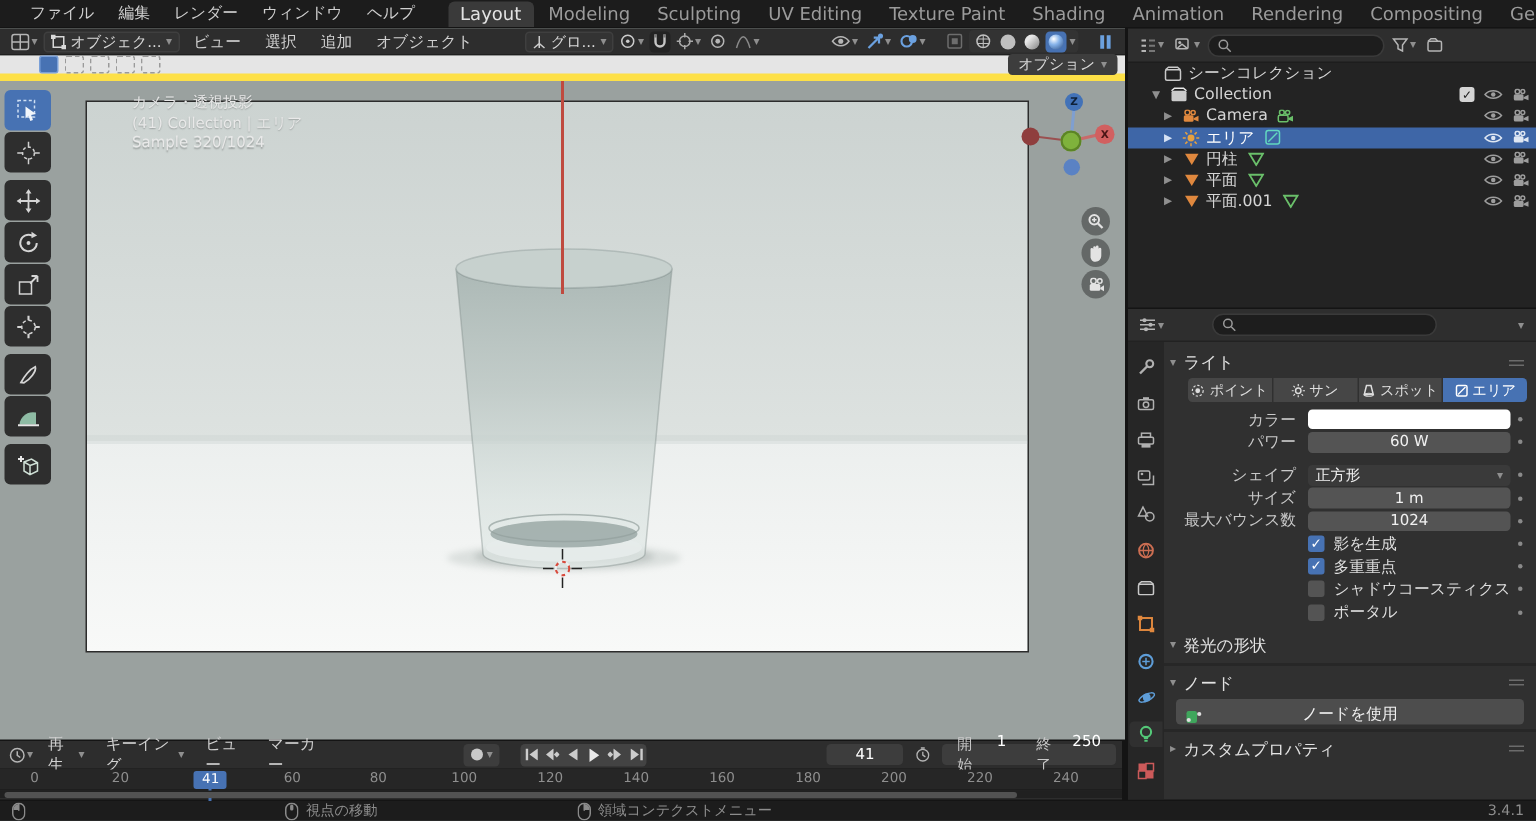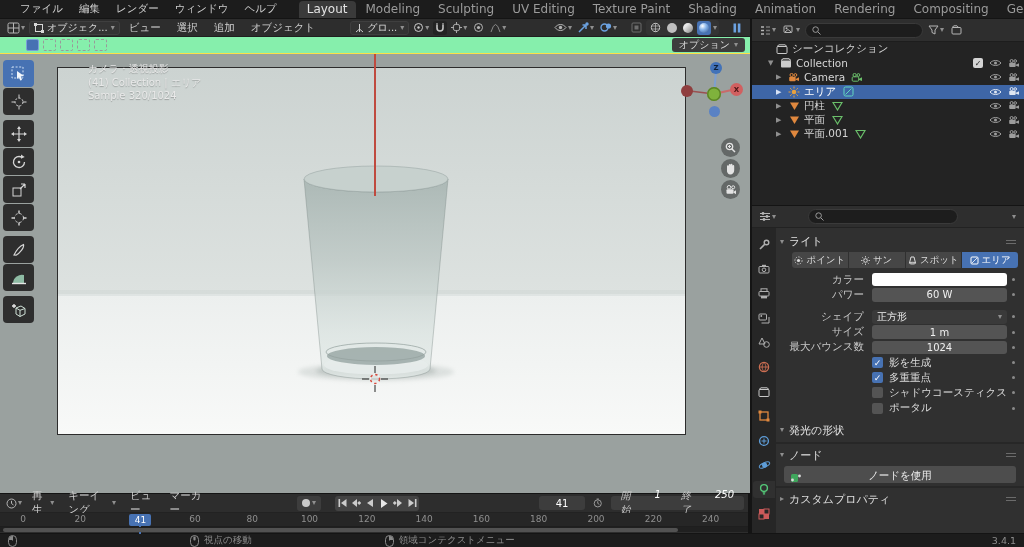--- a/index.html
+++ b/index.html
@@ -20,22 +20,22 @@
   .tb-widget { display:flex; align-items:center; gap:3px; background:#242424; border-radius:3px;
     padding:1px 4px; margin-left:8px; height:14px; }
   .dim { color:#7a7a7a; }
   .chev { color:#8f8f8f; font-size:8px; line-height:1; }
 
   
   .viewport-area { position:absolute; left:0; top:19px; width:750px; height:474px;
     background:#9aa19f; overflow:hidden; }
   .vp-header { height:18px; background:#2d2d2d; display:flex; align-items:center;
     padding:0 5px; gap:2px; white-space:nowrap; border-bottom:1px solid #1f1f1f;}
-  .vp-tools  { height:17px; background:#86efac; display:flex; align-items:center;
-    padding:0 5px 0 26px; border-bottom:1px solid #fde047; }
+  .vp-tools  { height:17px; background:#e5e5e5; display:flex; align-items:center;
+    padding:0 5px 0 26px; border-bottom:5px solid #fde047; }
   .vp-menu { padding:0 7px; color:#d0d0d0; font-size:10.5px; }
   .wbtn { display:flex; align-items:center; gap:3px; background:#333; border:1px solid #3f3f3f;
     border-radius:3px; padding:0 4px; height:14px; color:#d8d8d8; font-size:10px; }
   .ibtn { display:flex; align-items:center; gap:1px; padding:0 2px; height:14px; }
   .seg { display:flex; align-items:center; background:#333; border-radius:3px; height:15px;
     padding:0 2px; gap:2px; }
   .sphere { width:10px; height:10px; border-radius:50%; }
   .opt-btn { margin-left:auto; display:flex; align-items:center; gap:4px; background:#3d3d3d;
     border-radius:3px; height:14px; padding:0 7px; color:#d8d8d8; font-size:10px; }
   .selmode { width:13px; height:12px; border:1px dashed #9a9a9a; border-radius:2px; margin-right:4px; }
@@ -119,21 +119,21 @@
   .tl-header { height:19px; display:flex; align-items:center; padding:0 4px; gap:2px;
     border-bottom:1px solid #222; }
   .tl-menu { padding:0 6px; color:#d0d0d0; font-size:10.5px; display:flex; align-items:center; gap:3px;}
   .playgrp { display:flex; align-items:center; background:#434343; border-radius:3px; height:15px;
     margin-left:12px; }
   .pbtn { width:14px; height:15px; display:flex; align-items:center; justify-content:center; }
   .framefld { width:58px; height:14px; background:#3d3d3d; border-radius:3px; display:flex;
     align-items:center; justify-content:center; color:#fff; font-size:10px; margin-left:118px; }
   .rangegrp { display:flex; align-items:center; background:#3d3d3d; border-radius:3px; height:14px;
     margin-left:6px; font-size:10px; }
-  .rangegrp .cell { display:flex; gap:24px; padding:0 10px;font-style:italic; }
+  .rangegrp .cell { display:flex; gap:14px; padding:0 10px; }
   .tl-ruler { position:relative; height:14px; background:#262626; border-bottom:1px solid #1e1e1e; }
   .tick { position:absolute; top:1px; color:#8f8f8f; font-size:9px; transform:translateX(-50%); }
   .playhead { position:absolute; top:0.5px; width:22px; height:12.5px; background:#4772b3;
     border-radius:2px; color:#fff; font-size:9px; display:flex; align-items:center;
     justify-content:center; transform:translateX(-50%); }
   .playhead::after { content:""; position:absolute; top:12px; left:10px; width:2px; height:14px;
     background:#4772b3; }
   .tl-scroll { position:relative; height:5px; background:#202020; }
   .tl-thumb { position:absolute; left:3px; top:1px; width:675px; height:3.5px; background:#525252;
     border-radius:2px; }

